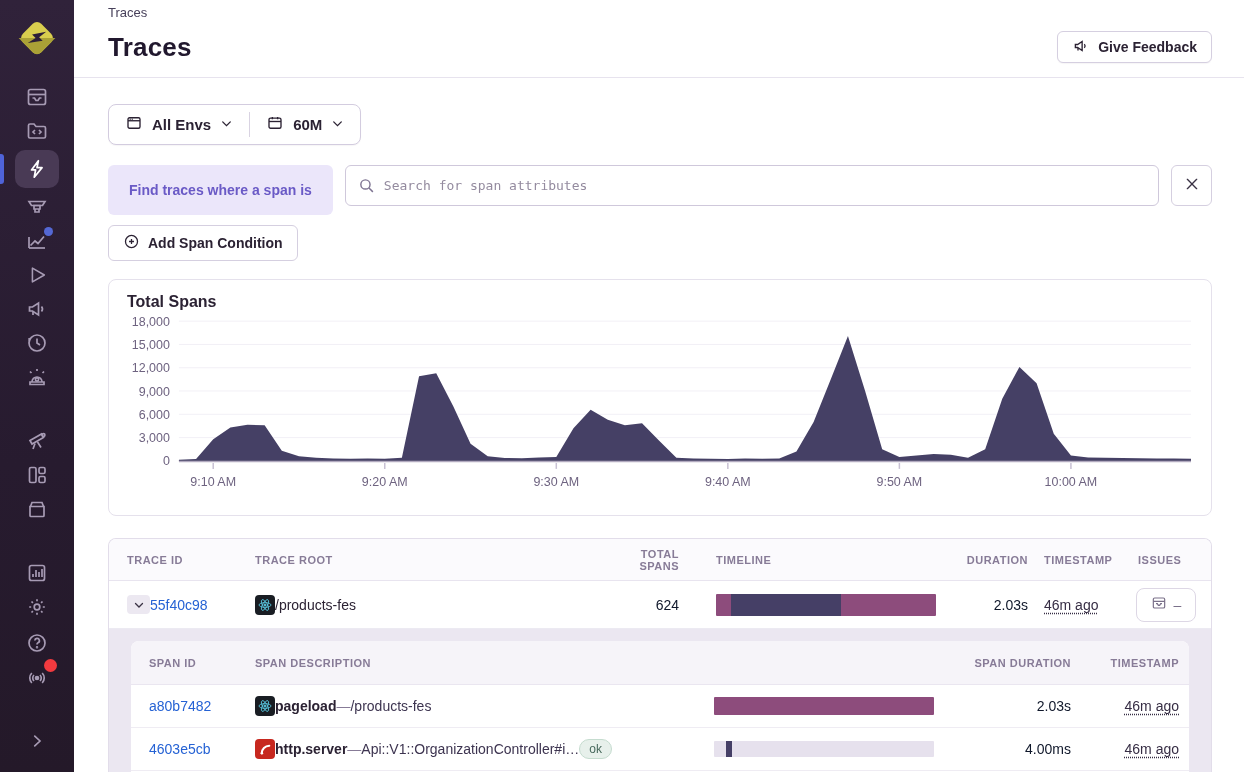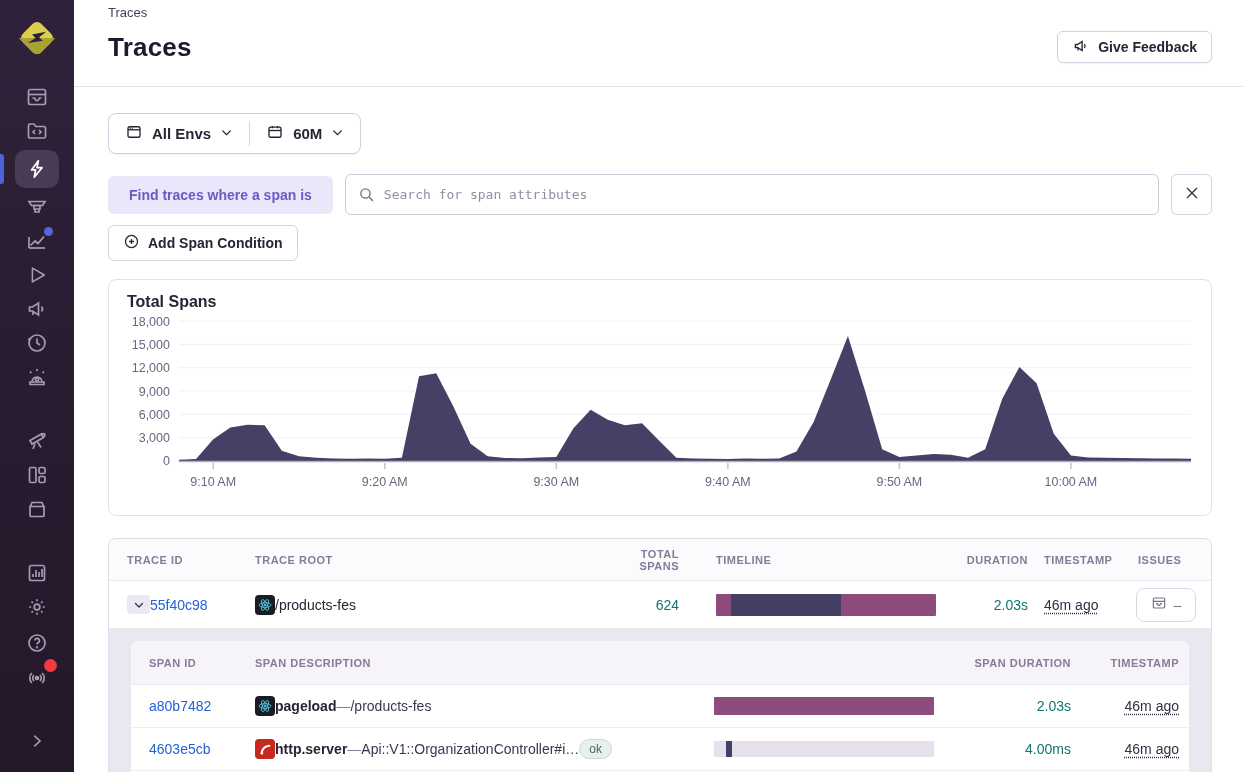--- a/index.html
+++ b/index.html
@@ -39,21 +39,21 @@
   
   .filter-group { display:inline-flex; align-items:center; height:41px; border:1px solid #d3ccdf;
     border-radius:8px; background:#fff; box-shadow:0 1px 1px rgba(40,30,60,.04); }
   .filter-seg { display:flex; align-items:center; gap:9px; padding:0 16px; font-weight:bold; font-size:15px; cursor:pointer; }
   .filter-divider { width:1px; height:25px; background:#d9d3e2; }
   .chev { display:inline-block; }
 
   
   .search-row { display:flex; align-items:stretch; margin-top:20px; gap:12px; }
   .where-pill { display:flex; align-items:center; background:#ebe6fa; color:#6a5ac6; font-weight:bold;
-    font-size:14px; border-radius:6px; padding:0 21px; height:38px; align-self:center; }
+    font-size:14px; border-radius:6px; padding:0 21px; height:50px; align-self:center; }
   .search-box { position:relative; flex:1; }
   .search-box input { width:100%; height:41px; border:1px solid #cfc8db; border-radius:6px;
     padding:0 12px 0 38px; font-family:"DejaVu Sans Mono", monospace; font-size:13px; color:#2b2233;
     outline:none; background:#fff; }
   .search-box input::placeholder { color:#948b9f; }
   .search-icon-wrap { position:absolute; left:13px; top:12px; color:#7d7391; }
   .clear-btn { width:41px; height:41px; border:1px solid #d5cfe0; border-radius:6px; background:#fff;
     display:flex; align-items:center; justify-content:center; color:#3a3244; cursor:pointer; }
   .add-cond { margin-top:10px; height:36px; padding:0 14px; }
 
@@ -94,21 +94,21 @@
   .st-row { height:43px; border-bottom:1px solid #efecf3; }
   .right-pad { text-align:right; padding-right:10px; justify-content:flex-end; }
   .op { font-weight:bold; }
   .sep { color:#877b97; }
   .desc { color:#3d3450; white-space:nowrap; overflow:hidden; text-overflow:ellipsis; }
   .ok-badge { font-size:12px; color:#47685c; background:#e7f0eb; border:1px solid #c5dccf;
     border-radius:10px; padding:2px 9px; flex:0 0 auto; }
   .span-bar-wrap { width:220px; height:18px; position:relative; border-radius:1px; overflow:hidden; }
   .span-bar-wrap.track { background:#e6e1ed; height:16px; }
   .span-bar-wrap .seg { position:absolute; top:0; height:100%; }
-  .num { font-size:14px; color:#0f766e; }
+  .num { font-size:14px; color:#0f172a; }
 </style>
 </head>
 <body>
 
 <div class="app">
 
   <aside class="sidebar">
     <div class="logo">
       <svg width="40" height="40" viewBox="0 0 40 40">
         <g transform="rotate(45 20 20)">

